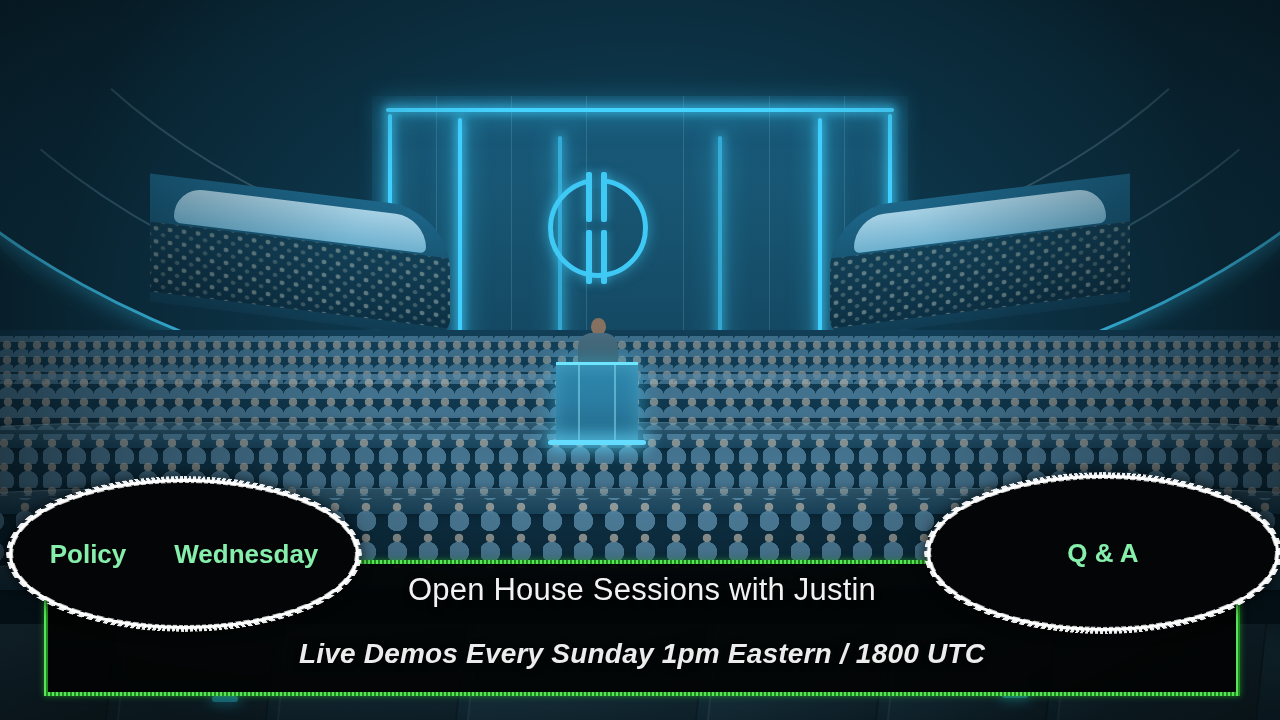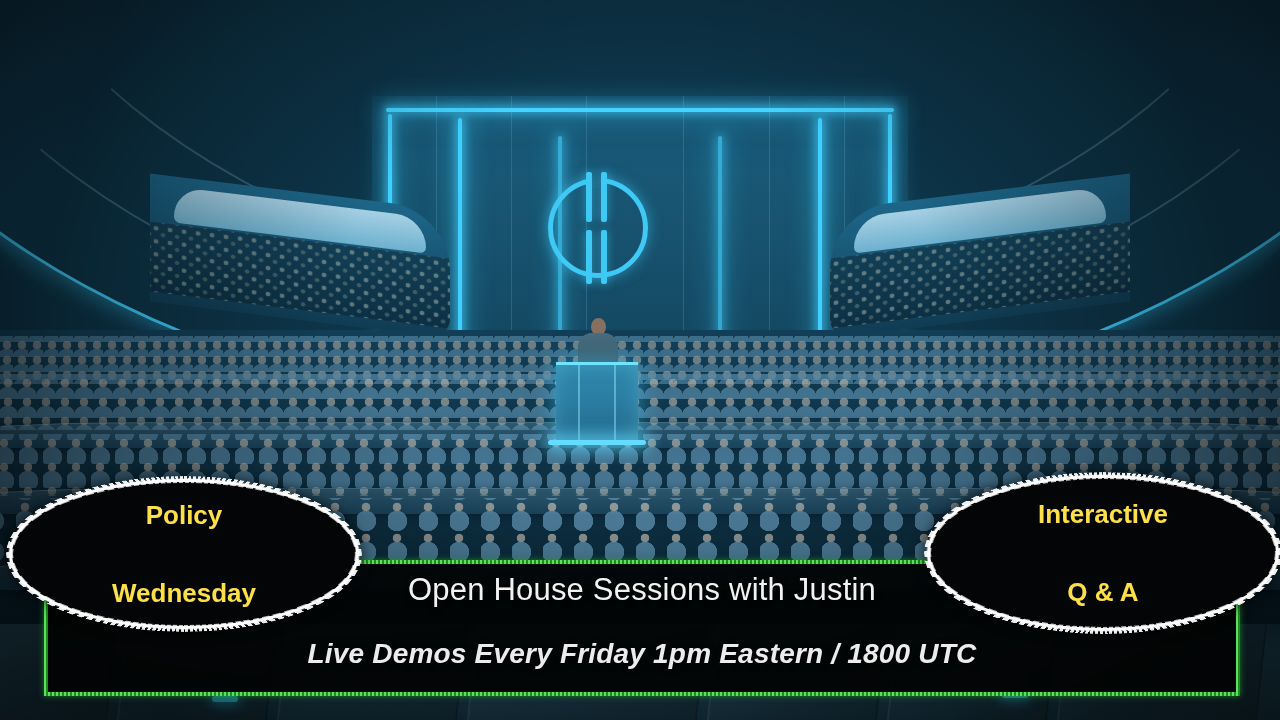--- a/index.html
+++ b/index.html
@@ -202,25 +202,25 @@
     position:absolute; left:0; right:0; top:74px;
     text-align:center;
     font-size:28px; font-weight:700; font-style:italic; color:#ececec;
     letter-spacing:.2px;
     text-shadow:0 2px 6px rgba(0,0,0,.9);
     white-space:nowrap;
   }
 
   .callout{
     position:absolute;
-    display:flex; flex-direction:column;
+    display:flex; flex-direction:row;
     align-items:center; justify-content:center;
     background:#040506;
     border-radius:50%;
-    color:#fde047;
+    color:#86efac;
     text-align:center;
     line-height:1.16;
     font-weight:700;
     box-shadow:
       0 0 0 3px #ffffff,
       0 0 0 4px rgba(255,255,255,.35),
       0 0 14px 5px rgba(0,0,0,.75);
     gap: 48px;
   }
   .callout .chalk{
@@ -333,30 +333,29 @@
       <div class="console-glow" style="left:250px;bottom:18px;"></div>
       <div class="console-glow" style="left:1040px;bottom:22px;"></div>
     </div>
 
     <div class="vignette"></div>
   </div>
 
   <div class="green-box">
     <div class="noise"></div>
     <div class="headline">Open House Sessions with Justin</div>
-    <div class="subline">Live Demos Every Friday 1pm Eastern / 1800 UTC</div>
+    <div class="subline">Live Demos Every Sunday 1pm Eastern / 1800 UTC</div>
   </div>
 
   <div class="callout" id="callout-left">
     <span class="chalk"></span>
     <span class="chalk2"></span>
     <span class="l1">Policy</span>
     <span class="l2">Wednesday</span>
   </div>
 
   <div class="callout" id="callout-right">
     <span class="chalk"></span>
     <span class="chalk2"></span>
-    <span class="l1">Interactive</span>
     <span class="l2">Q &amp; A</span>
   </div>
 
 </div>
 
 </body></html>

